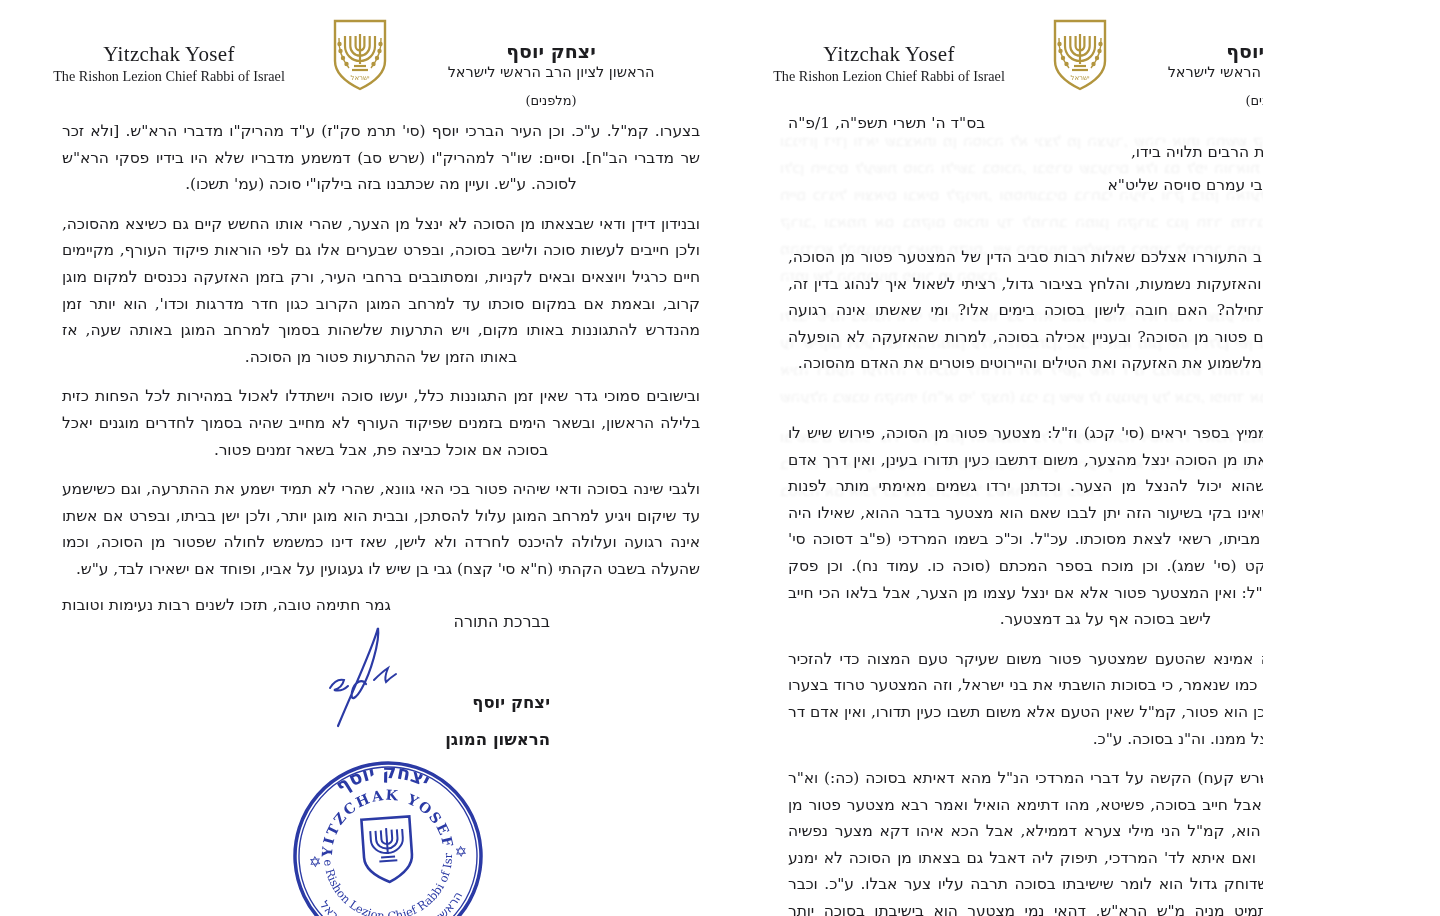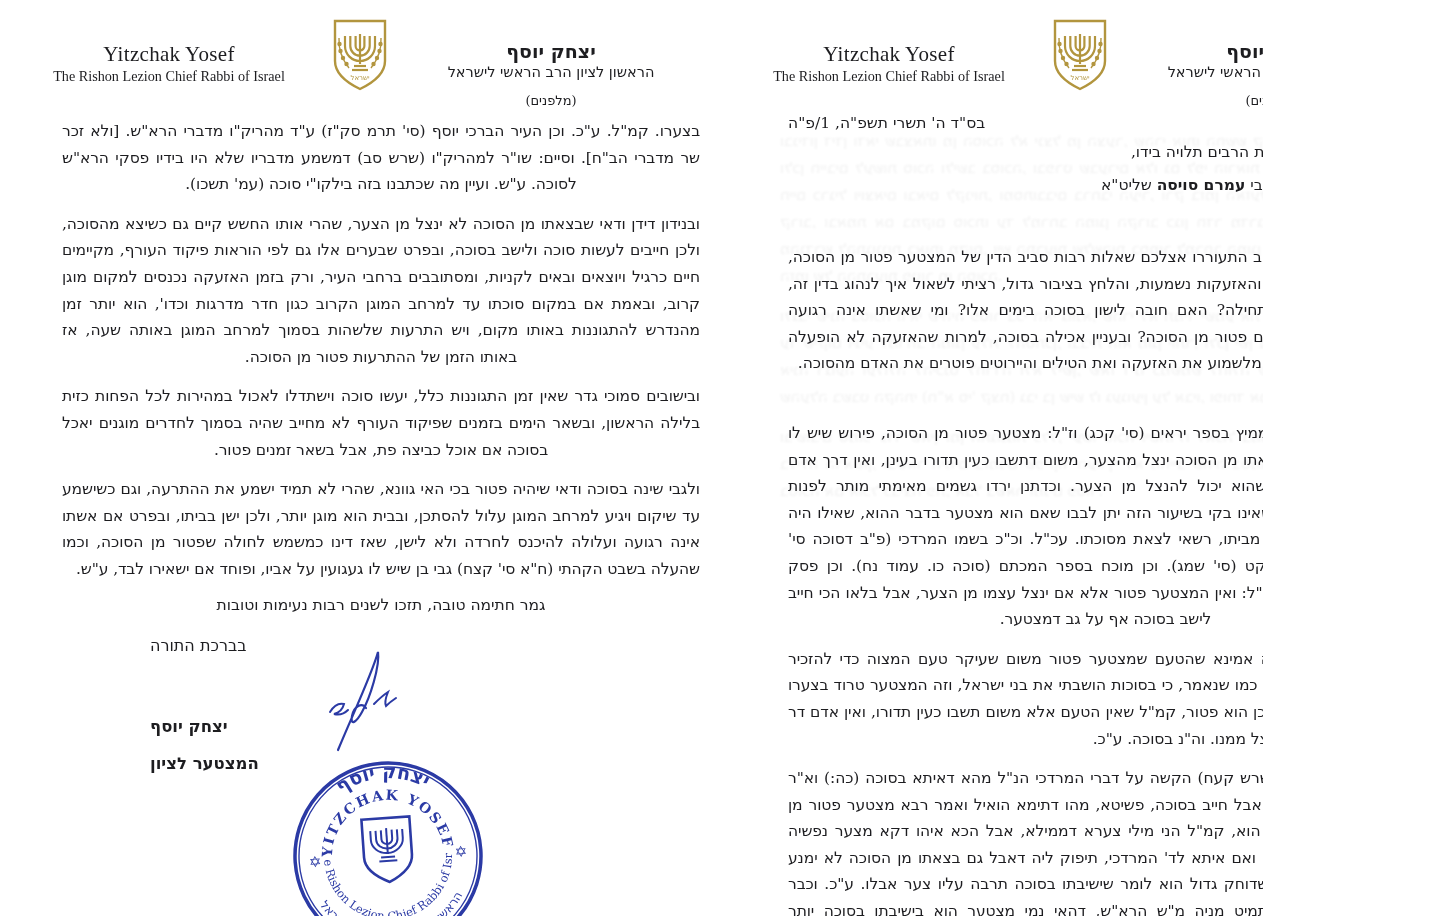--- a/index.html
+++ b/index.html
@@ -22,28 +22,28 @@
   .lh-he .sub{font-size:13px;margin-top:13px;}
 
   
   .body1{position:relative;padding:8px 17px 0 68px;direction:rtl;}
   .body2{position:relative;padding:14px 20px 0 62px;direction:rtl;}
   .para{font-size:15.5px;line-height:26.6px;text-align:justify;text-align-last:right;
         margin:0 0 13px 0;letter-spacing:-0.1px;}
   .tal-c{text-align-last:center;}
   .dateline{direction:rtl;text-align:left;font-size:15.5px;margin:2px 0 10px 0;}
   .addr{font-size:15.5px;line-height:20px;margin-bottom:13px;text-align:right;}
-  .addr b{font-weight:bold;}
+  .addr b{font-weight:normal;}
   .city{padding-left:0;padding-right:0;text-align:right;margin-right:-2px;}
   .city-inner{display:inline-block;margin-left:70px;font-weight:bold;}
   .answer{font-size:15.5px;margin:2px 0 12px 0;text-align:right;}
-  .closing{font-size:15.5px;margin-top:8px;text-align:center;}
-
-  
-  .sigblock{position:absolute;left:150px;top:636px;width:400px;text-align:left;direction:rtl;}
+  .closing{font-size:15.5px;margin-top:8px;text-align:left;}
+
+  
+  .sigblock{position:absolute;left:150px;top:612px;width:400px;text-align:right;direction:rtl;}
   .sig-blessing{font-size:16px;}
   .sig-name{font-size:16.5px;font-weight:bold;margin-top:62px;}
   .sig-title{font-size:16.5px;font-weight:bold;margin-top:18px;}
   .sig-hand{position:absolute;left:150px;top:10px;pointer-events:none;}
 
   
   .stamp{position:absolute;left:288px;top:756px;width:200px;height:200px;transform:rotate(-4deg);}
 
   
   .bleed{position:absolute;left:60px;right:30px;top:128px;opacity:0.075;filter:blur(1.2px);
@@ -107,21 +107,21 @@
     <div class="sigblock">
       <div class="sig-blessing">בברכת התורה</div>
       <svg class="sig-hand" width="110" height="110" viewBox="0 0 110 110" aria-hidden="true">
         <g fill="none" stroke="#2b3aa5" stroke-linecap="round">
           <path d="M38,104 C 52,70 72,28 78,6 C 80,20 70,52 62,66 C 56,77 50,80 52,70 C 54,60 62,56 66,62" stroke-width="2.2"></path>
           <path d="M30,66 q6,-10 14,-8 q-2,8 -10,10 q8,2 14,-4" stroke-width="2"></path>
           <path d="M74,58 q8,-8 14,-12 q-4,10 -2,14 q4,-4 10,-8" stroke-width="2"></path>
         </g>
       </svg>
       <div class="sig-name">יצחק יוסף</div>
-      <div class="sig-title">המצטער לציון</div>
+      <div class="sig-title">הראשון המוגן</div>
     </div>
 
     <div class="stamp">
       <svg viewBox="0 0 200 200" width="200" height="200" aria-hidden="true">
         <defs>
           <path id="arcTopOuter" d="M 22,100 A 78,78 0 0 1 178,100"></path>
           <path id="arcTopInner" d="M 44,100 A 56,56 0 0 1 156,100"></path>
           <path id="arcBotOuter" d="M 16,100 A 84,84 0 0 0 184,100"></path>
           <path id="arcBotInner" d="M 36,100 A 64,64 0 0 0 164,100"></path>
         </defs>

